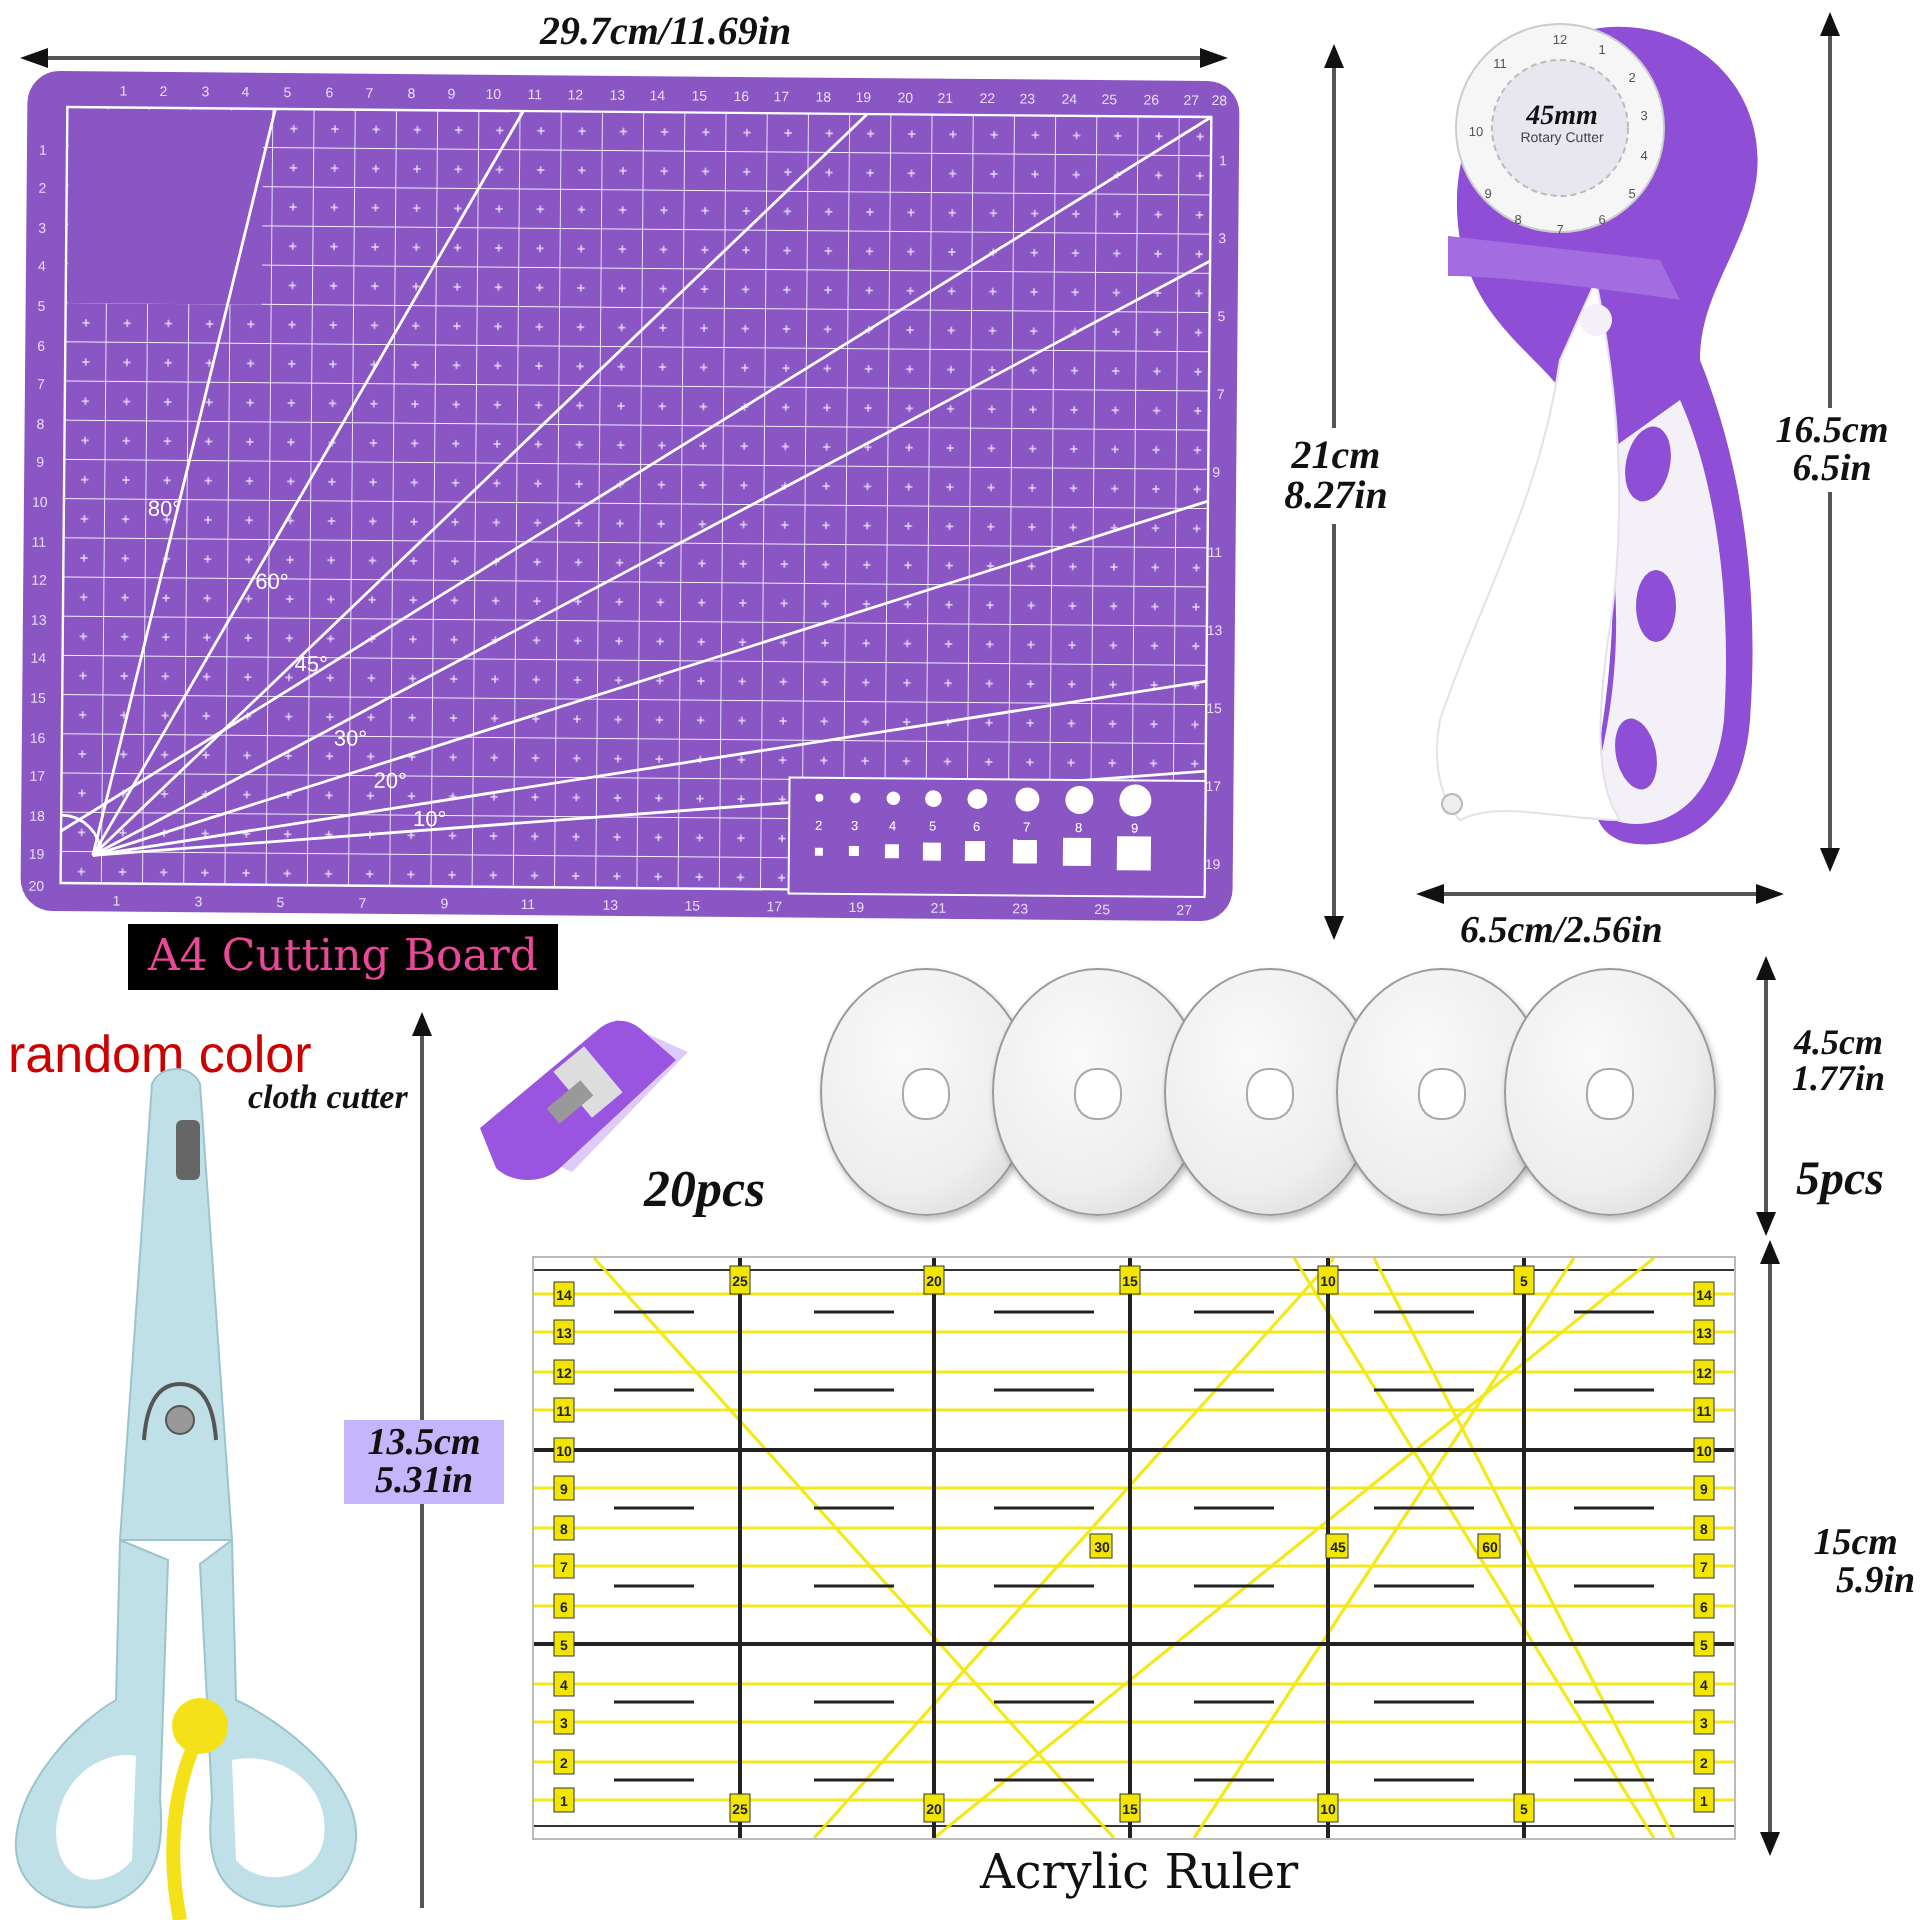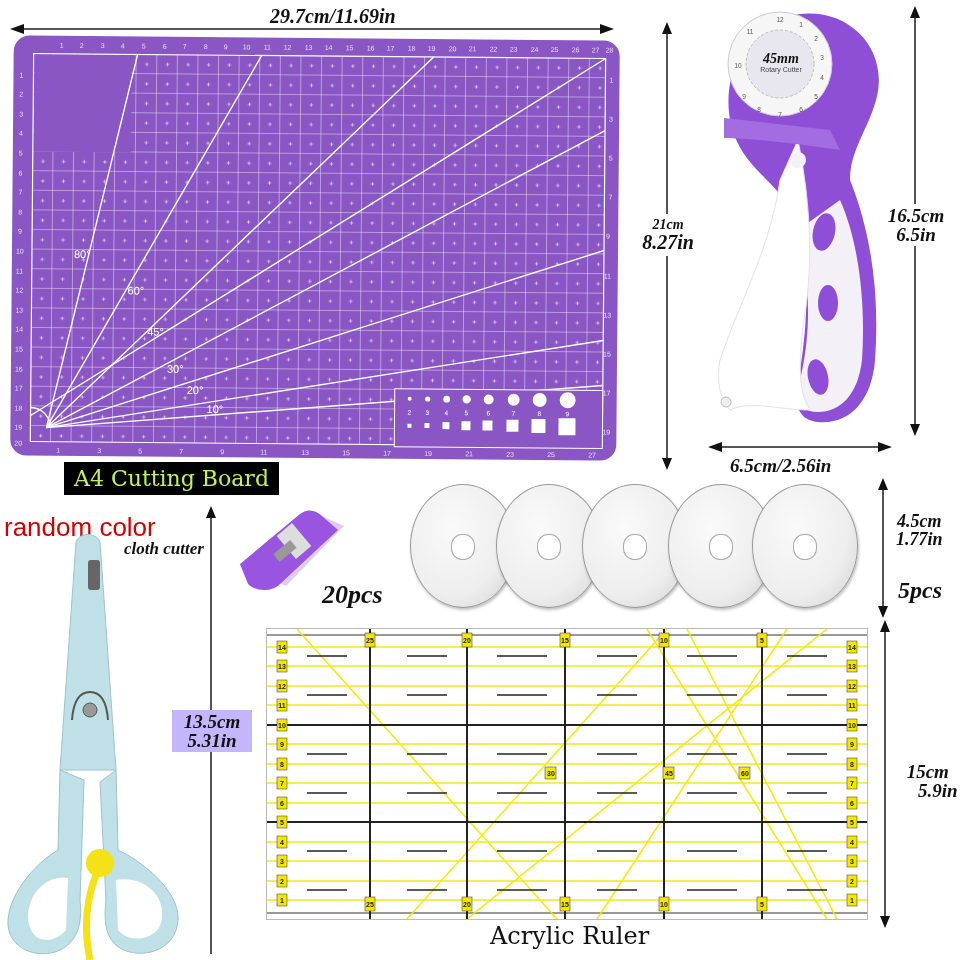--- a/index.html
+++ b/index.html
@@ -6,21 +6,21 @@
   body{width:960px;height:960px;position:relative;overflow:hidden;font-family:"Liberation Serif",serif;}
   .abs{position:absolute;}
   .dim{font-family:"Liberation Serif",serif;font-style:italic;font-weight:bold;color:#111;line-height:1;text-align:center;white-space:nowrap;}
   .vline{position:absolute;width:2px;background:#555;}
   .hline{position:absolute;height:2px;background:#555;}
   .arrow-up{position:absolute;width:0;height:0;border-left:5px solid transparent;border-right:5px solid transparent;border-bottom:12px solid #111;}
   .arrow-down{position:absolute;width:0;height:0;border-left:5px solid transparent;border-right:5px solid transparent;border-top:12px solid #111;}
   .arrow-left{position:absolute;width:0;height:0;border-top:5px solid transparent;border-bottom:5px solid transparent;border-right:14px solid #111;}
   .arrow-right{position:absolute;width:0;height:0;border-top:5px solid transparent;border-bottom:5px solid transparent;border-left:14px solid #111;}
   .mat{position:absolute;left:12px;top:38px;width:606px;height:420px;background:#8a56c4;border-radius:16px;transform:rotate(0.5deg);overflow:hidden;}
-  .badge{position:absolute;left:64px;top:462px;background:#000;color:#bef264;font-family:"DejaVu Serif",serif;font-size:22px;padding:4px 10px;}
+  .badge{position:absolute;left:64px;top:462px;background:#000;color:#ec4899;font-family:"DejaVu Serif",serif;font-size:22px;padding:4px 10px;}
   .red-label{position:absolute;left:4px;top:512px;color:#c00;font-family:"Liberation Sans",sans-serif;font-size:26px;}
   .ruler{position:absolute;left:266px;top:628px;width:600px;height:290px;background:#fff;border:1px solid #bbb;overflow:hidden;}
   .ruler-caption{position:absolute;left:490px;top:922px;font-family:"DejaVu Serif",serif;font-size:24px;color:#111;}
   .blade{position:absolute;width:104px;height:122px;border-radius:50%;background:radial-gradient(ellipse at 40% 35%,#fafafa 0%,#eee 60%,#cfcfcf 100%);border:1px solid #9a9a9a;box-shadow:1px 2px 3px rgba(0,0,0,.25);}
   .blade-hole{position:absolute;left:40px;top:49px;width:22px;height:24px;background:#fff;border-radius:45%;border:1px solid #aaa;}
 </style>
 </head>
 <body>
 
 <div class="dim abs" style="left:240px;top:6px;font-size:20px;margin-left:30px;">29.7cm/11.69in</div>
@@ -163,21 +163,21 @@
     </g>
   </svg>
 </div>
 
 <div class="badge">A4 Cutting Board</div>
 
 <div class="vline" style="left:666px;top:30px;height:434px;"></div>
 <div class="arrow-up" style="left:662px;top:22px;"></div>
 <div class="arrow-down" style="left:662px;top:458px;"></div>
 <div class="abs" style="left:630px;top:214px;width:76px;background:#fff;padding:4px 0;">
-  <div class="dim" style="font-size:14px;">21cm</div>
+  <div class="dim" style="font-size:20px;">21cm</div>
   <div class="dim" style="font-size:20px;">8.27in</div>
 </div>
 
 <svg class="abs" style="left:700px;top:0px;" width="200" height="440" viewBox="0 0 200 440">
   <path d="M30 120 C20 60 60 20 100 14 C150 8 190 50 176 100 C168 130 150 150 150 180 C170 230 180 290 175 360 C172 400 150 425 118 422 C96 420 92 400 100 370 C110 310 108 250 96 220 C80 180 40 170 30 120 Z" fill="#8e4fd6"></path>
   <path d="M98 230 C110 280 112 330 100 380 C96 400 100 412 118 412 C140 412 158 395 162 360 C166 300 158 240 140 200 Z" fill="#f4f0f8"></path>
   <path d="M20 360 C40 300 70 250 80 180 L98 140 C110 200 114 260 104 320 C100 350 96 390 110 410 C80 410 50 400 30 410 C20 400 16 380 20 360 Z" fill="#fff" stroke="#e6e0ea"></path>
   <circle cx="26" cy="402" r="5" fill="#eee" stroke="#bbb"></circle>
   <ellipse cx="124" cy="232" rx="11" ry="19" fill="#8e4fd6" transform="rotate(12 124 232)"></ellipse>
   <ellipse cx="128" cy="303" rx="10" ry="18" fill="#8e4fd6"></ellipse>

